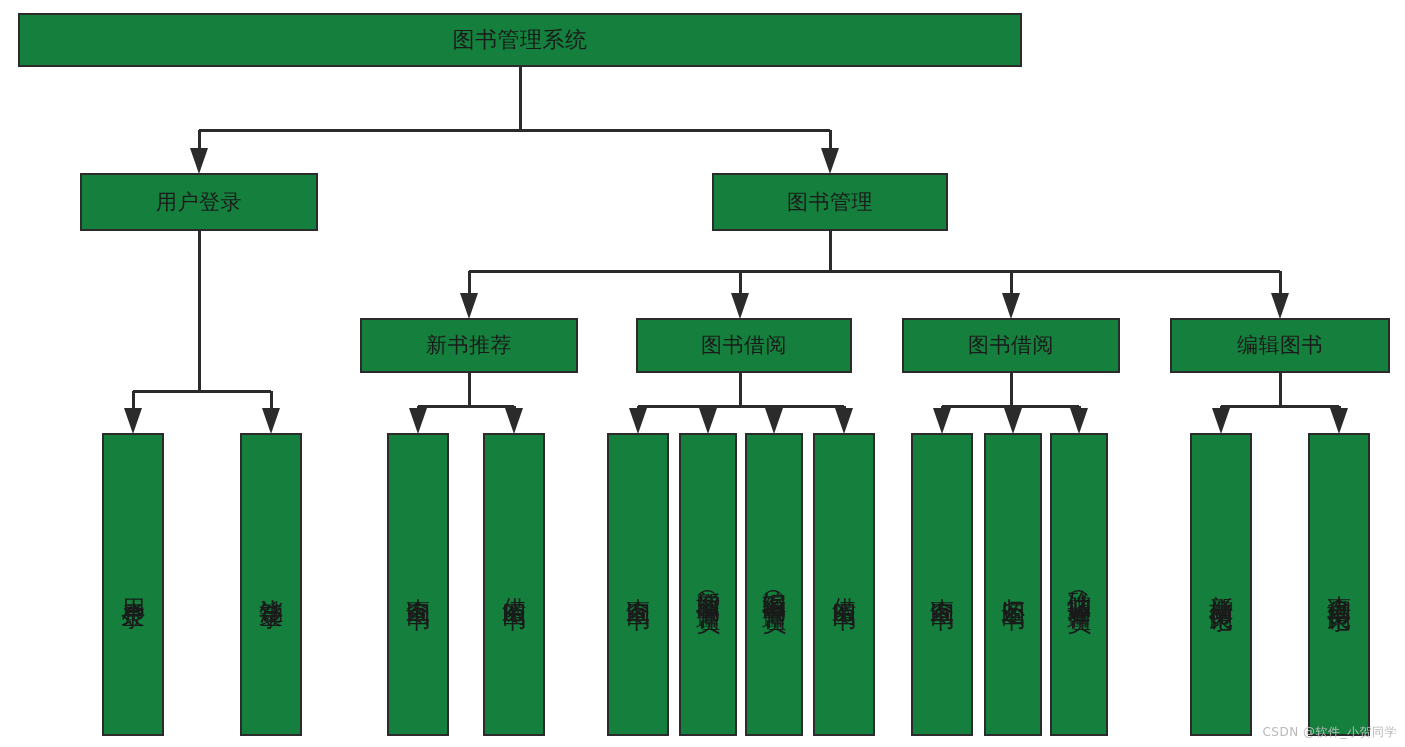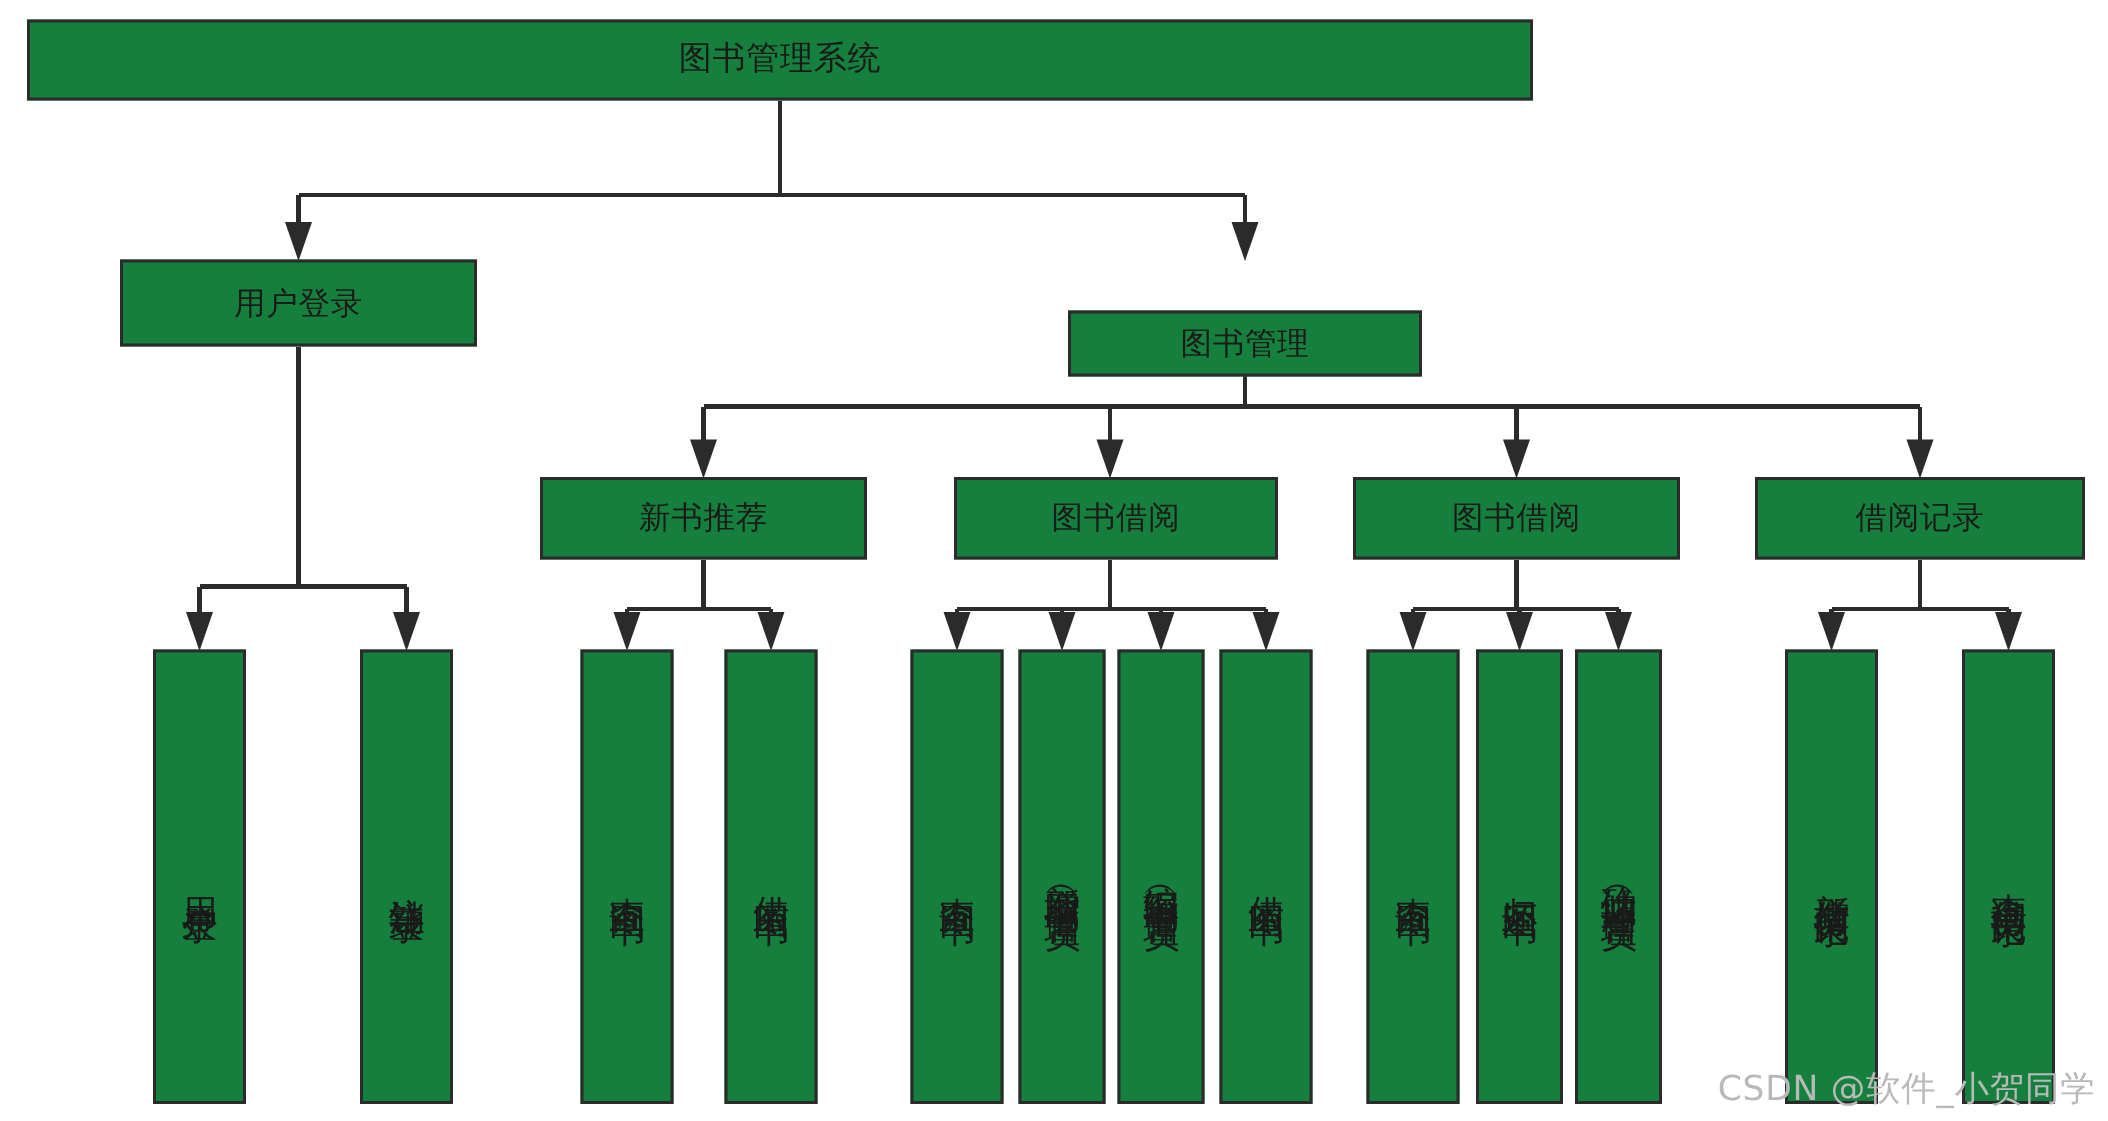--- a/index.html
+++ b/index.html
@@ -57,21 +57,21 @@
     font-size: 24px;
     line-height: 1.18;
     letter-spacing: 3px;
     white-space: normal;
     max-height: 284px;
   }
   #watermark {
     position: absolute;
     right: 8px;
     bottom: 6px;
-    font-size: 23px;
+    font-size: 12px;
     color: #b9b9b9;
     letter-spacing: 0.5px;
     white-space: nowrap;
     user-select: none;
   }
 </style>
 </head>
 <body>
 
 <div id="diagram-root">
@@ -131,34 +131,34 @@
       <polygon points="1330,408 1348,408 1339,434" fill="#2b2b2b"></polygon>
     </svg>
 
   <div id="nodes-layer">
       <div class="node horizontal root" style="left: 18px; top: 13px; width: 1004px; height: 54px;">
         <span class="node-label">图书管理系统</span>
       </div>
       <div class="node horizontal" style="left: 80px; top: 173px; width: 238px; height: 58px;">
         <span class="node-label">用户登录</span>
       </div>
-      <div class="node horizontal" style="left: 712px; top: 173px; width: 236px; height: 44px; margin-top: 34px;">
+      <div class="node horizontal" style="left: 712px; top: 173px; width: 236px; height: 58px;">
         <span class="node-label">图书管理</span>
       </div>
       <div class="node horizontal" style="left: 360px; top: 318px; width: 218px; height: 55px;">
         <span class="node-label">新书推荐</span>
       </div>
       <div class="node horizontal" style="left: 636px; top: 318px; width: 216px; height: 55px;">
         <span class="node-label">图书借阅</span>
       </div>
       <div class="node horizontal" style="left: 902px; top: 318px; width: 218px; height: 55px;">
         <span class="node-label">图书借阅</span>
       </div>
       <div class="node horizontal" style="left: 1170px; top: 318px; width: 220px; height: 55px;">
-        <span class="node-label">借阅记录</span>
+        <span class="node-label">编辑图书</span>
       </div>
       <div class="node vertical" style="left: 102px; top: 433px; width: 62px; height: 303px;">
         <span class="node-label">用户登录</span>
       </div>
       <div class="node vertical" style="left: 240px; top: 433px; width: 62px; height: 303px;">
         <span class="node-label">注销登录</span>
       </div>
       <div class="node vertical" style="left: 387px; top: 433px; width: 62px; height: 303px;">
         <span class="node-label">查询图书</span>
       </div>

